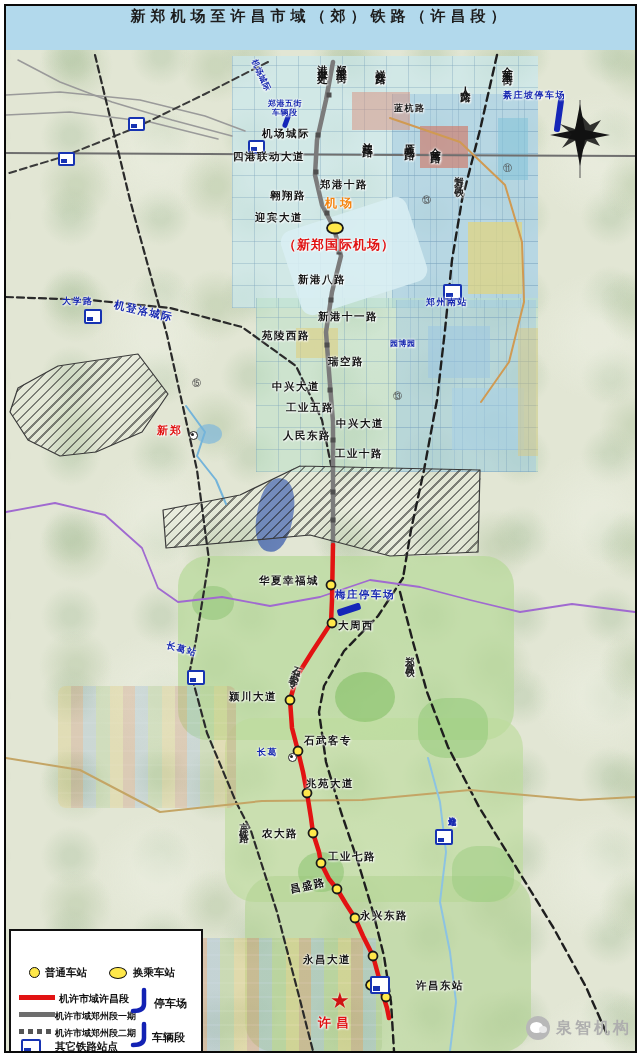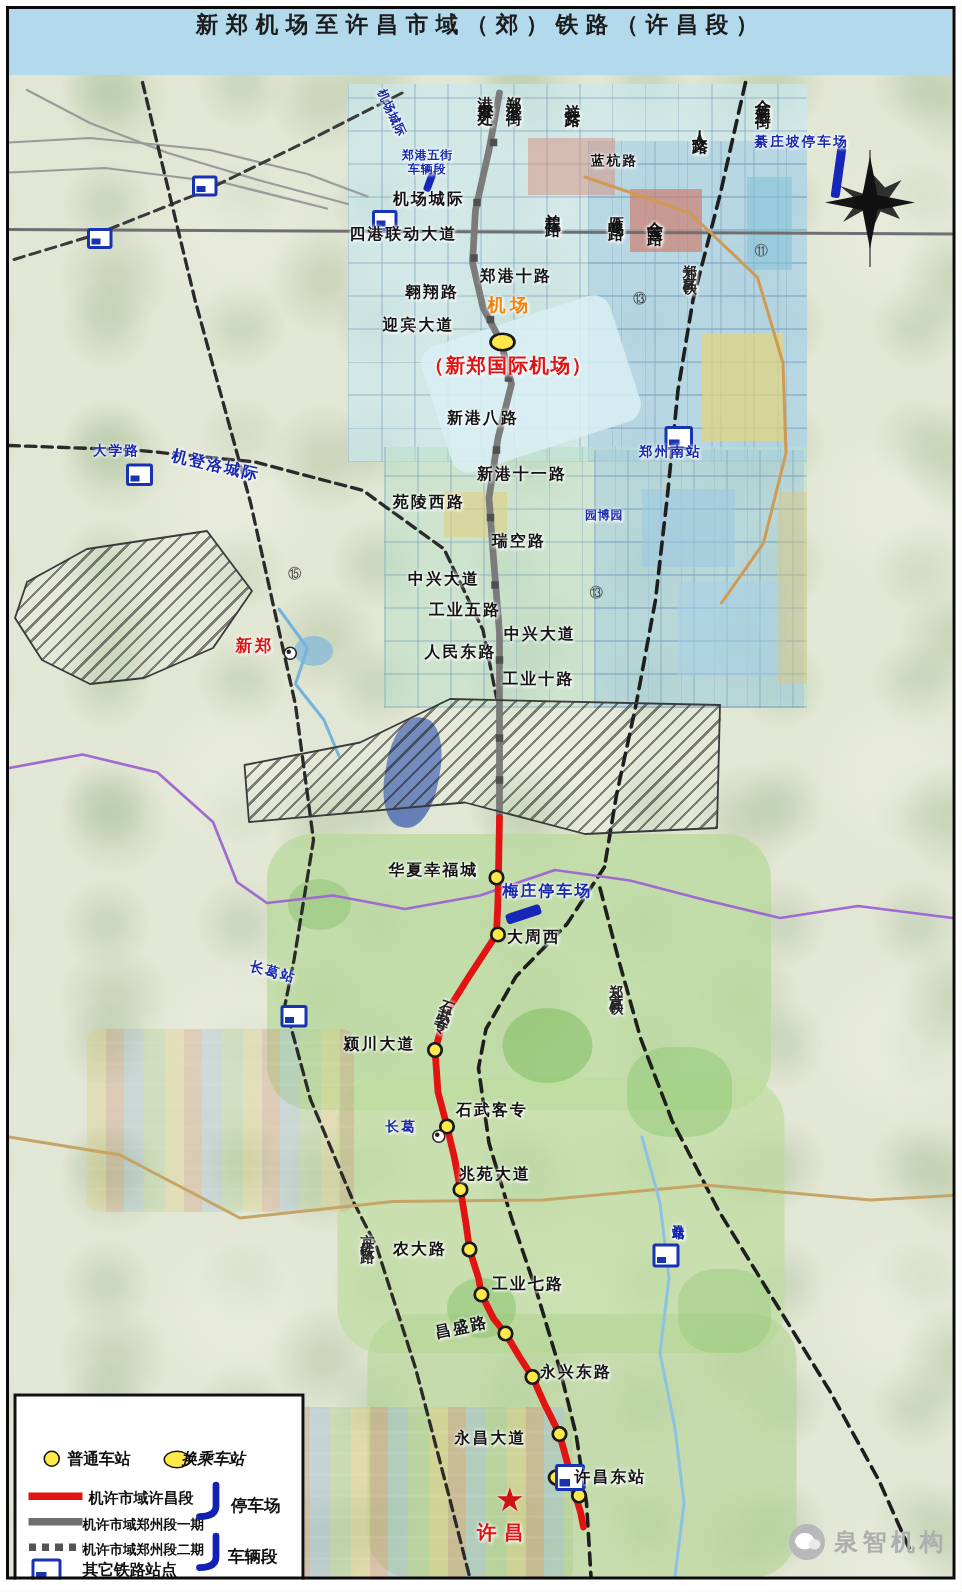--- a/index.html
+++ b/index.html
@@ -245,42 +245,42 @@
       <span class="map-label" style="left: 259px; top: 574px;">华夏幸福城</span>
       <span class="map-label" style="left: 338px; top: 619px;">大周西</span>
       <span class="map-label" style="left: 229px; top: 690px;">颍川大道</span>
       <span class="map-label" style="left: 304px; top: 734px;">石武客专</span>
       <span class="map-label" style="left: 306px; top: 777px;">兆苑大道</span>
       <span class="map-label" style="left: 262px; top: 827px;">农大路</span>
       <span class="map-label" style="left: 328px; top: 850px;">工业七路</span>
       <span class="map-label" style="left: 289px; top: 883px; transform: rotate(-12deg);">昌盛路</span>
       <span class="map-label" style="left: 360px; top: 909px;">永兴东路</span>
       <span class="map-label" style="left: 303px; top: 953px;">永昌大道</span>
-      <span class="map-label" style="left: 383px; top: 979px;">许昌东站</span>
+      <span class="map-label" style="left: 416px; top: 979px;">许昌东站</span>
       <span class="map-label gnum" style="left: 422px; top: 195px;">⑬</span>
       <span class="map-label gnum" style="left: 503px; top: 163px;">⑪</span>
       <span class="map-label gnum" style="left: 192px; top: 378px;">⑮</span>
       <span class="map-label gnum" style="left: 393px; top: 391px;">⑬</span>
     </div>
 
   <svg class="compass" width="64" height="78" style="left:548px;top:100px">
     <line x1="32" y1="0" x2="32" y2="78" stroke="#555" stroke-width="1"></line>
     <polygon points="32,4 37,30 62,35 37,40 32,66 27,40 2,35 27,30" fill="#151515"></polygon>
     <polygon points="32,14 42,25 53,20 44,33 52,46 39,41 32,56 28,40 14,48 24,34 12,24 27,29" fill="#111" opacity="0.85"></polygon>
   </svg>
 
   <div class="title-band">
     <div class="title-line">新郑机场至许昌市域（郊）铁路（许昌段）</div>
   </div>
 
   <div class="legend">
     <div class="lg-circle" style="left:18px;top:36px;"></div>
     <span class="lg-lab" style="left:34px;top:35px;">普通车站</span>
     <div class="lg-oval" style="left:98px;top:36px;"></div>
-    <span class="lg-lab" style="left:110px;top:35px;font-style:italic;">换乘车站</span>
+    <span class="lg-lab" style="left:122px;top:35px;">换乘车站</span>
     <div class="lg-bar" style="left:8px;top:64px;background:#e21313;"></div>
     <span class="lg-lab sm" style="left:48px;top:61px;font-size:10px;">机许市域许昌段</span>
     <div class="lg-bar" style="left:8px;top:81px;background:#6e6e6e;"></div>
     <span class="lg-lab sm" style="left:44px;top:79px;">机许市域郑州段一期</span>
     <div class="lg-bar" style="left:8px;top:98px;background:repeating-linear-gradient(90deg,#555 0 5px,transparent 5px 9px);"></div>
     <span class="lg-lab sm" style="left:44px;top:96px;">机许市域郑州段二期</span>
     <div class="lg-railicon" style="left:10px;top:108px;">
         <i></i>
       </div>
     <span class="lg-lab" style="left:44px;top:109px;">其它铁路站点</span>

